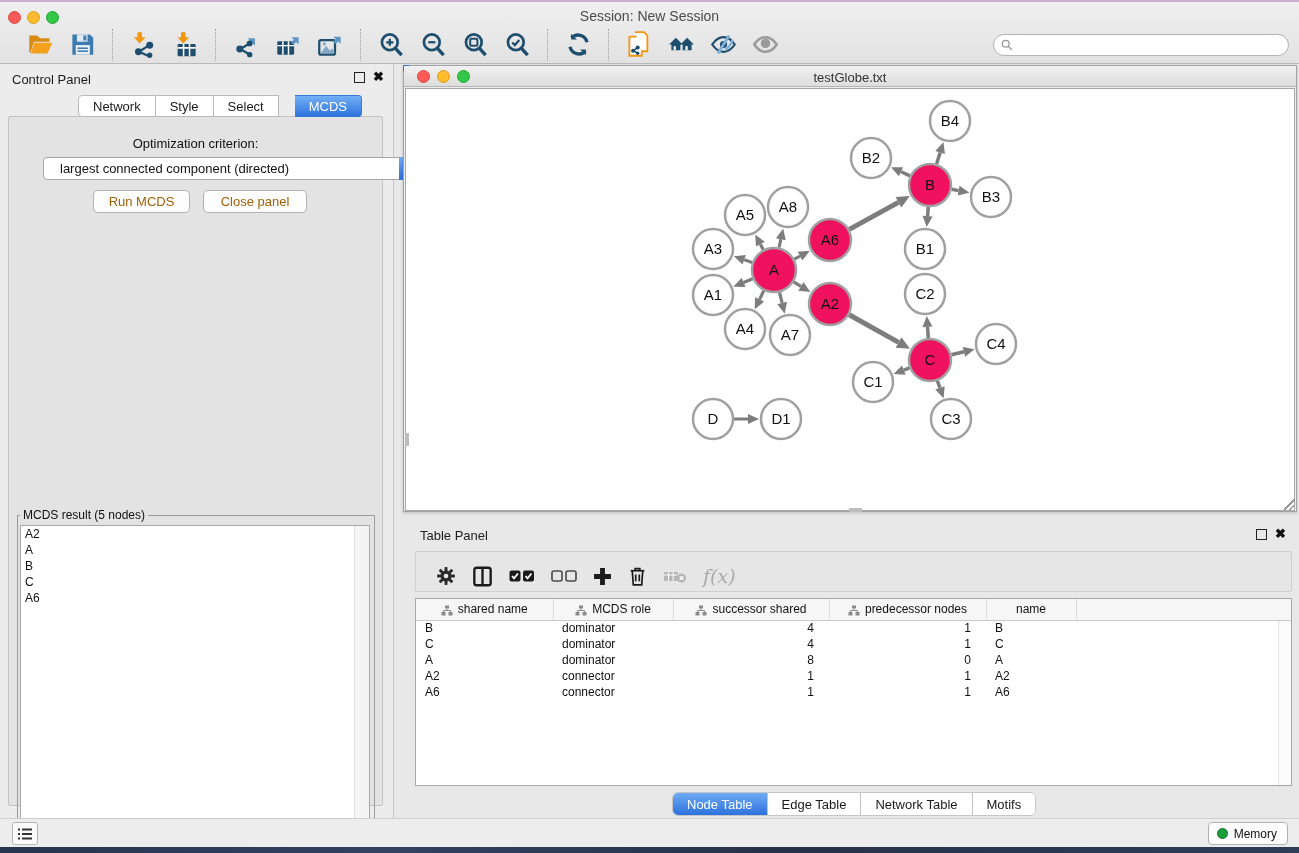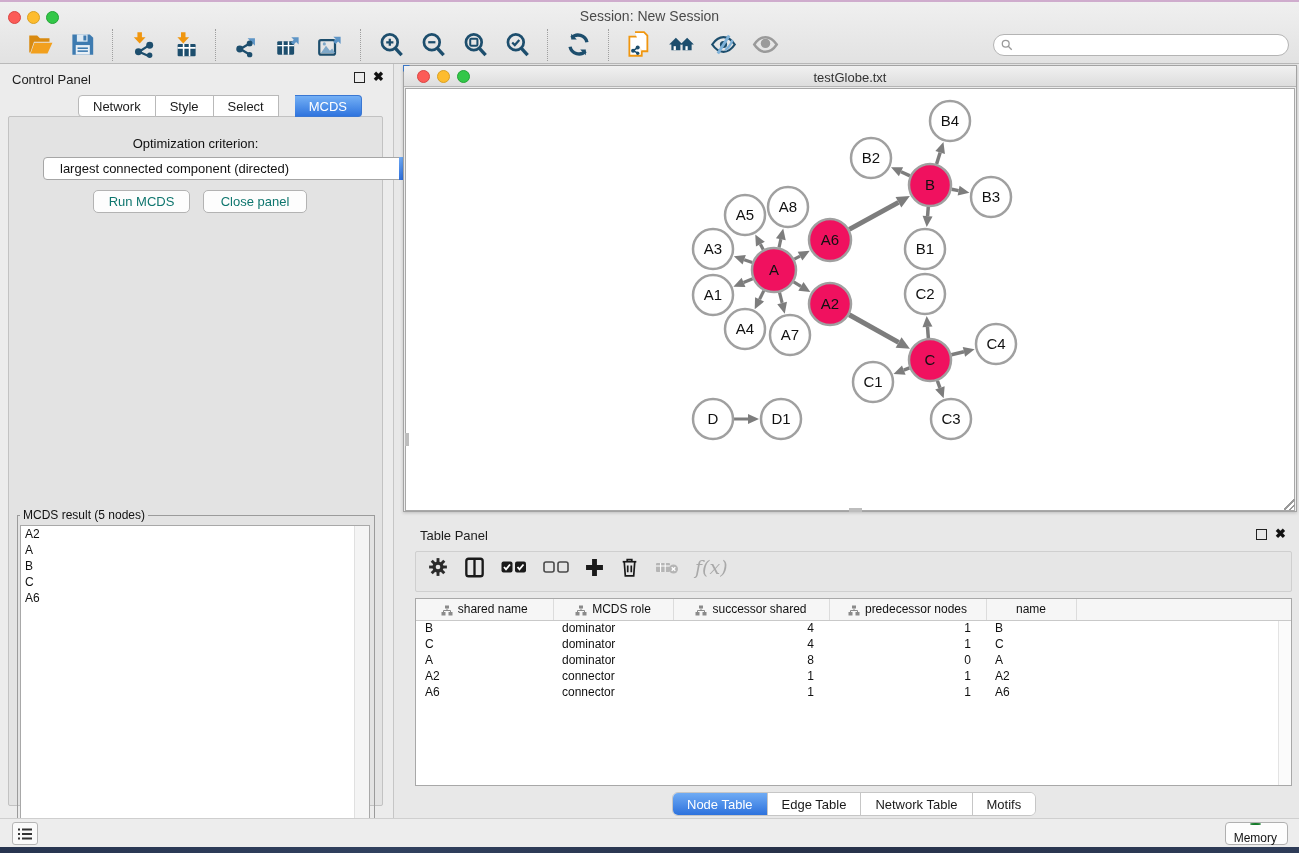--- a/index.html
+++ b/index.html
@@ -55,21 +55,21 @@
            border:1px solid #a6a6a6; border-radius:4px; font-size:13px; color:#111;
            display:flex; align-items:center; padding-left:16px; }
   .combo-stepper { position:absolute; right:0; top:-1px; width:22px; height:23px;
                    background:linear-gradient(#6fa9f3,#2d6fdc); border-radius:0 4px 4px 0;
                    display:flex; flex-direction:column; align-items:center; justify-content:center; gap:2px; }
   .chev-up { width:0; height:0; border-left:4px solid transparent; border-right:4px solid transparent;
              border-bottom:4px solid #fff; }
   .chev-dn { width:0; height:0; border-left:4px solid transparent; border-right:4px solid transparent;
              border-top:4px solid #fff; }
   .cp-btn { position:absolute; top:73px; height:23px; background:#fdfdfd; border:1px solid #b3b3b3;
-            border-radius:5px; font-size:13px; color:#0f766e; display:flex; align-items:center;
+            border-radius:5px; font-size:13px; color:#a16207; display:flex; align-items:center;
             justify-content:center; font-family:inherit; }
   .btn-run { left:84px; width:97px; } .btn-close { left:194px; width:104px; }
 
   fieldset.mcds { position:absolute; left:8px; top:391px; width:358px; height:347px;
                   border:1px solid #9b9b9b; background:transparent; }
   fieldset.mcds legend { font-size:12px; color:#111; padding:0 3px; margin-left:2px; }
   .mcds-listbox { position:absolute; left:2px; top:3px; width:350px; height:330px; background:#fff;
                   border:1px solid #a8a8a8; overflow:hidden; }
   .mcds-scroll { position:absolute; right:0; top:0; width:15px; height:100%;
                  background:#f4f4f4; border-left:1px solid #e0e0e0; }
@@ -92,22 +92,22 @@
   .resize-grip { position:absolute; right:1px; bottom:1px; width:11px; height:11px;
      background:
        linear-gradient(135deg, transparent 45%, #9a9a9a 45%, #9a9a9a 55%, transparent 55%) 0 0/ 11px 11px,
        linear-gradient(135deg, transparent 70%, #9a9a9a 70%, #9a9a9a 80%, transparent 80%) 0 0/ 11px 11px; }
 
   
   .table-panel { position:absolute; left:403px; top:456px; width:896px; height:298px; background:#e8e8e8; }
   .table-panel .ph-title { position:absolute; left:17px; top:8px; font-size:13px; color:#1d1d1d; }
   .table-panel .ph-float { right:32px; top:9px; } .table-panel .ph-close { right:13px; top:6px; }
   .tp-toolbar { position:absolute; left:12px; top:31px; width:877px; height:41px; background:#e6e6e6;
-                border:1px solid #cfcfcf; border-radius:2px; display:flex; align-items:flex-start;
-                gap:16px; padding-left:12px; }
+                border:1px solid #cfcfcf; border-radius:2px; display:flex; align-items:flex-end;
+                gap:16px; padding-left:20px; }
   .tp-btn { display:flex; align-items:center; justify-content:center; height:30px; }
   .fx-label { font-size:19px; color:#a9a9a9; font-style:italic; font-family:"DejaVu Serif", serif; }
 
   .tp-table { position:absolute; left:12px; top:78px; width:877px; height:188px; background:#fff;
               border:1px solid #a8a8a8; overflow:hidden; }
   table.node-table { border-collapse:collapse; table-layout:fixed; width:100%; }
   table.node-table th { height:21px; background:#f6f6f6; border-bottom:1px solid #c9c9c9;
        border-right:1px solid #dcdcdc; font-size:12px; font-weight:normal; color:#111;
        text-align:center; white-space:nowrap; overflow:hidden; }
   table.node-table th .th-inner { display:flex; align-items:flex-end; justify-content:center; gap:5px; }
@@ -126,21 +126,21 @@
   .bt-tab.active { background:linear-gradient(#6fabf4,#2d72dd); color:#fff; }
 
   
   .statusbar { position:absolute; left:0; top:818px; width:1299px; height:29px;
                background:#ededed; border-top:1px solid #cfcfcf; }
   .status-left-btn { position:absolute; left:12px; top:3px; width:26px; height:23px; background:#fafafa;
                      border:1px solid #b5b5b5; border-radius:3px; display:flex; align-items:center;
                      justify-content:center; }
   .memory-btn { position:absolute; right:11px; top:3px; height:23px; padding:0 10px 0 8px;
                 background:#fdfdfd; border:1px solid #b0b0b0; border-radius:4px;
-                display:flex; align-items:center; gap:6px; font-size:12px; color:#111;flex-direction:column; }
+                display:flex; align-items:center; gap:6px; font-size:12px; color:#111; }
   .memory-dot { width:11px; height:11px; border-radius:50%; background:#1f9d3a; border:1px solid #157a2a; }
   .desktop-strip { position:absolute; left:0; top:847px; width:1299px; height:6px;
                    background:linear-gradient(90deg,#27344f,#31415f 30%,#273149 60%,#2e3c58); }
 </style>
 </head>
 <body>
 
 <div class="top-edge"></div>
 
 <div class="chrome">

